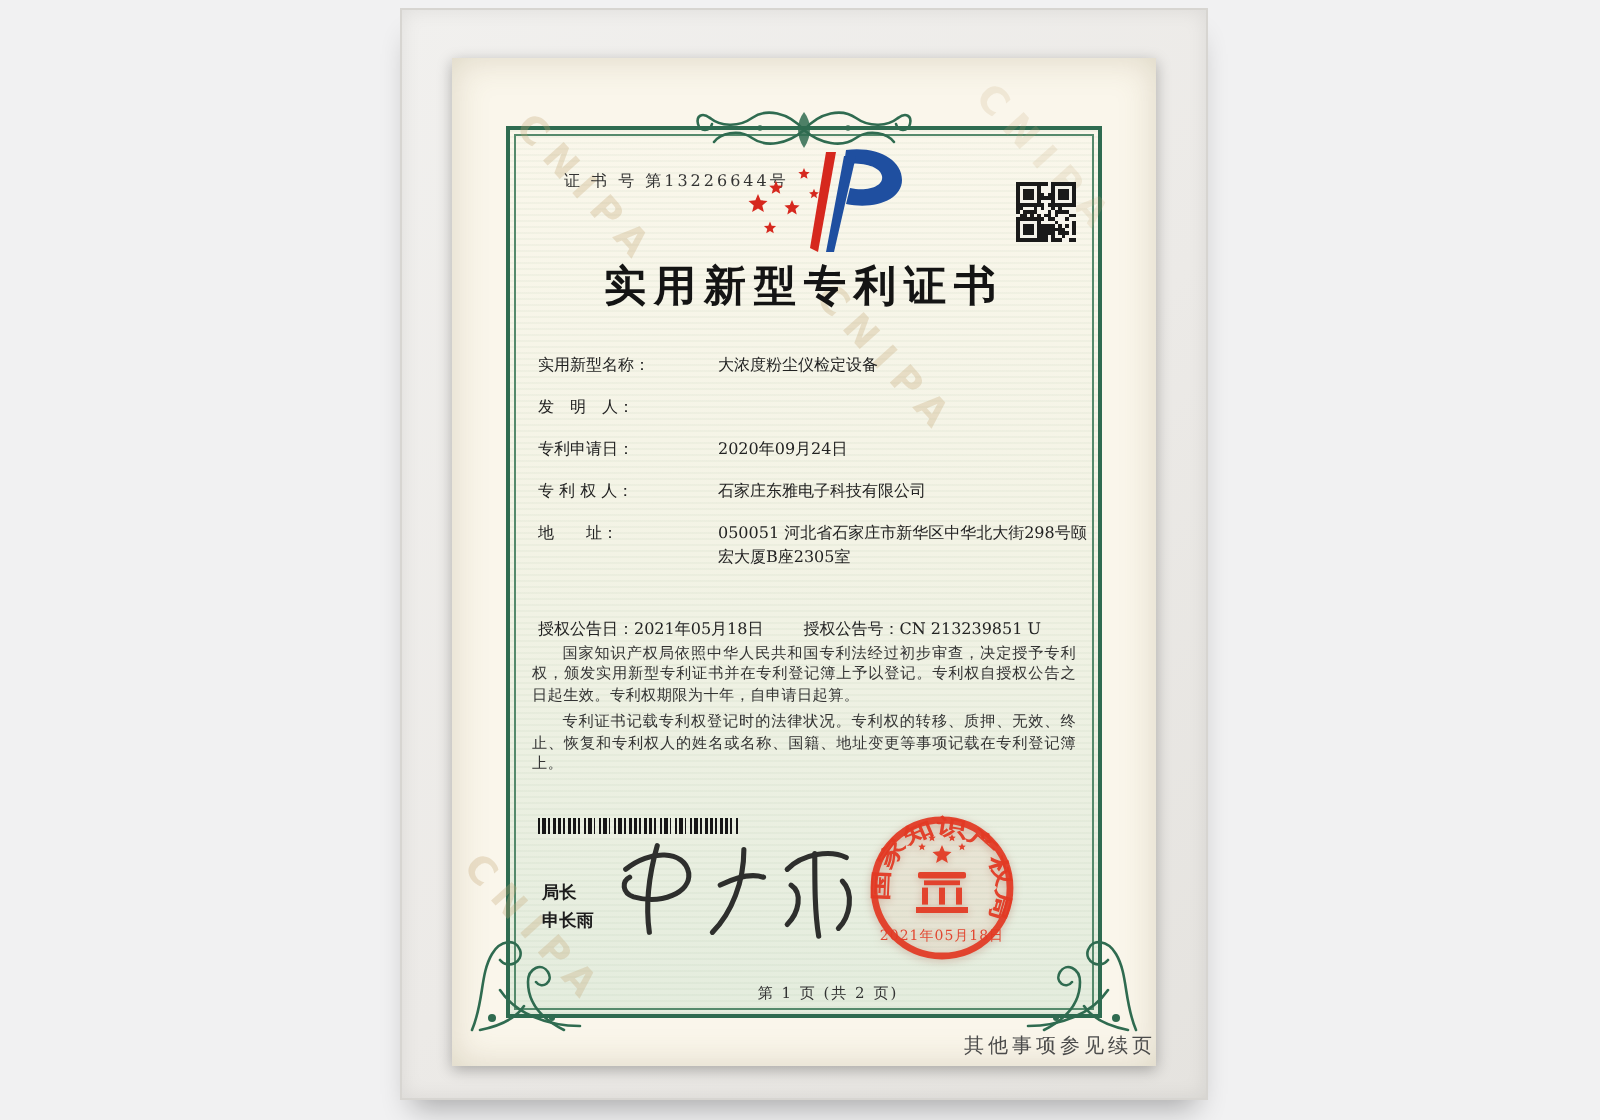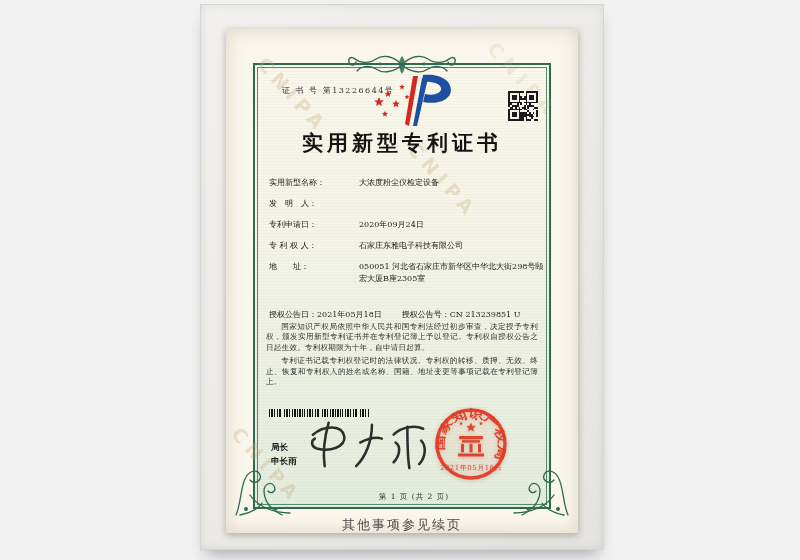--- a/index.html
+++ b/index.html
@@ -48,22 +48,22 @@
   .barcode{position:absolute;left:43px;top:380px;width:100px;height:8px;
       background:repeating-linear-gradient(90deg,#161616 0 1.2px,transparent 1.2px 2.2px,
         #161616 2.2px 4px,transparent 4px 5px,#161616 5px 5.8px,transparent 5.8px 7.6px);}
   .signer{position:absolute;left:45px;top:411px;font-size:8.6px;font-weight:600;
       line-height:14px;color:#1c1c1c;}
   .signature{position:absolute;left:72px;top:384px;width:140px;height:64px;}
   .seal{position:absolute;left:207px;top:377px;width:76px;height:76px;
       filter:drop-shadow(0 1px 2px rgba(150,60,40,.30));}
   .page-footer{position:absolute;left:12px;top:463px;width:100%;text-align:center;
       font-size:7.5px;color:#333;letter-spacing:1px;}
-  .cont-note{position:absolute;left:0;top:487px;width:100%;text-align:center;
-      font-size:13px;color:#4a4a4a;letter-spacing:2px;}
+  .cont-note{position:absolute;left:0;top:487px;width:100%;text-align:right;
+      font-size:10px;color:#4a4a4a;letter-spacing:2px;}
 </style>
 </head>
 <body>
 
 <div class="stage">
   <div class="photo-frame">
     <div class="paper">
 
       <div class="wm" style="left:20px;top:55px;">CNIPA</div>
       <div class="wm" style="left:170px;top:140px;">CNIPA</div>

